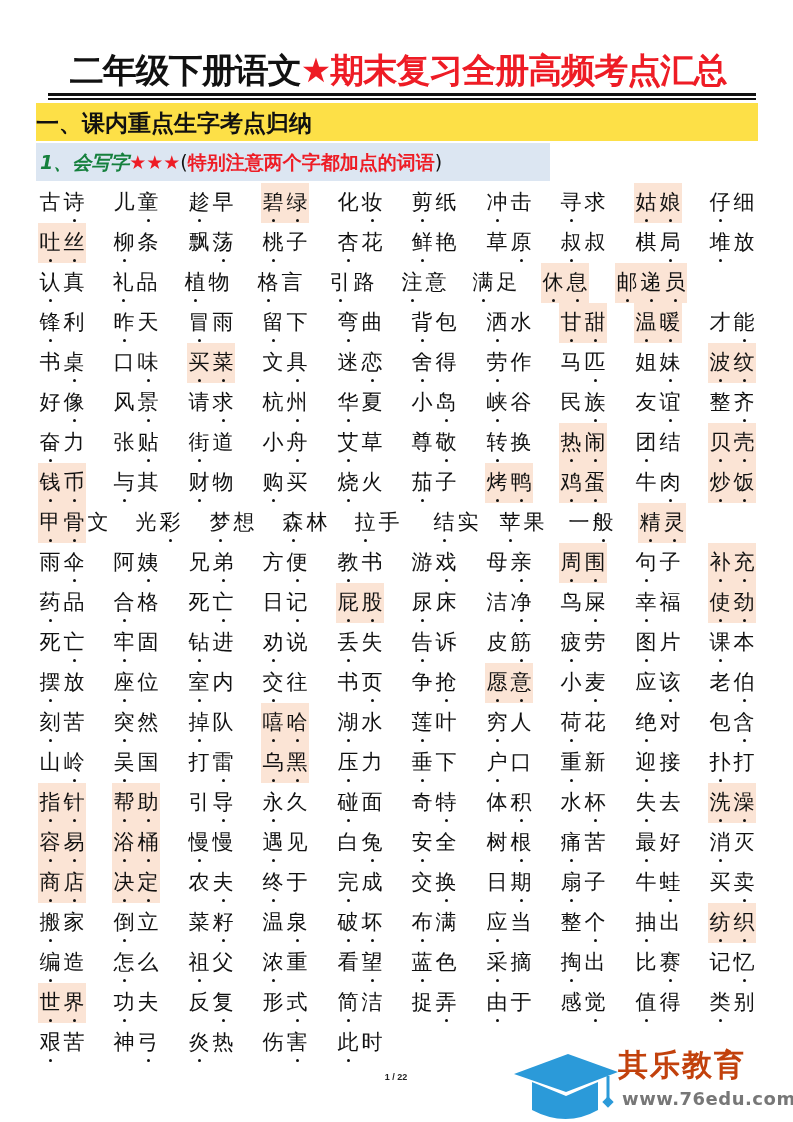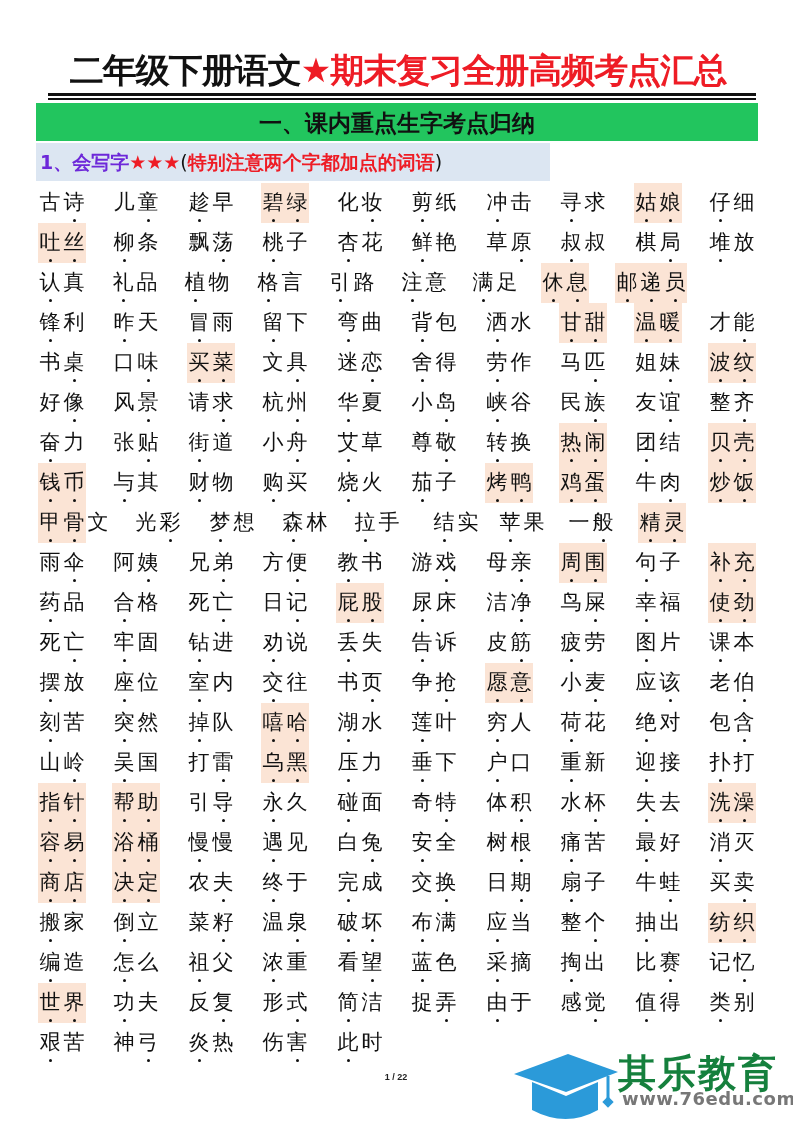--- a/index.html
+++ b/index.html
@@ -13,30 +13,30 @@
   }
   .title .black { color: #111; }
   .title .red { color: #ee1c25; }
   .title-rule {
     position: absolute; left: 48px; top: 93px; width: 708px; height: 7px;
     border-top: 3px solid #111; border-bottom: 2px solid #111;
   }
 
   .section-bar {
     position: absolute; left: 36px; top: 103px; width: 722px; height: 38px;
-    background: #22c55e; text-align: center; font-size: 23px; font-weight: bold;
+    background: #fde047; text-align: left; font-size: 23px; font-weight: bold;
     line-height: 40px; color: #111;
   }
 
   .sub-bar {
     position: absolute; left: 36px; top: 143px; width: 514px; height: 38px;
     background: #dce6f2; font-size: 19px; font-weight: bold; line-height: 38px;
     padding-left: 4px; white-space: nowrap;
   }
-  .sub-bar .blue { color: #6d28d9; }
+  .sub-bar .blue { color: #15803d; font-style: italic; }
   .sub-bar .red { color: #ee1c25; }
   .sub-bar .paren { color: #111; font-weight: normal; }
 
   .grid { position: absolute; left: 38px; top: 183px; width: 730px; }
   .row { position: relative; height: 40px; }
   .word {
     position: absolute; top: 0; height: 40px; display: flex;
     font-size: 21px; line-height: 38px;
   }
   .word.hl { background: #fbe4d5; }
@@ -48,22 +48,22 @@
   .sentence { position: absolute; top: 0; height: 40px; font-size: 21px; line-height: 38px; white-space: nowrap; }
 
   .page-num {
     position: absolute; left: 376px; top: 1072px; width: 40px; text-align: center;
     font-size: 9px; font-weight: bold; color: #222; font-family: "Liberation Sans", sans-serif;
   }
 
   .logo { position: absolute; left: 510px; top: 1040px; width: 280px; height: 80px; }
   .logo-cap { position: absolute; left: 0; top: 8px; width: 110px; height: 75px; }
   .logo-name {
-    position: absolute; left: 108px; top: 11px; font-size: 38px; font-weight: bold;
-    color: #15803d; letter-spacing: 2px; white-space: nowrap; line-height: 44px;
+    position: absolute; left: 108px; top: 3px; font-size: 30px; font-weight: bold;
+    color: #c2410c; letter-spacing: 2px; white-space: nowrap; line-height: 44px;
   }
   .logo-url {
     position: absolute; left: 112px; top: 48px; font-size: 18px; font-weight: bold;
     color: #777; letter-spacing: 0.5px; white-space: nowrap; font-family: "DejaVu Sans", sans-serif;
   }
 </style>
 </head>
 <body>
 
 <div class="title">

